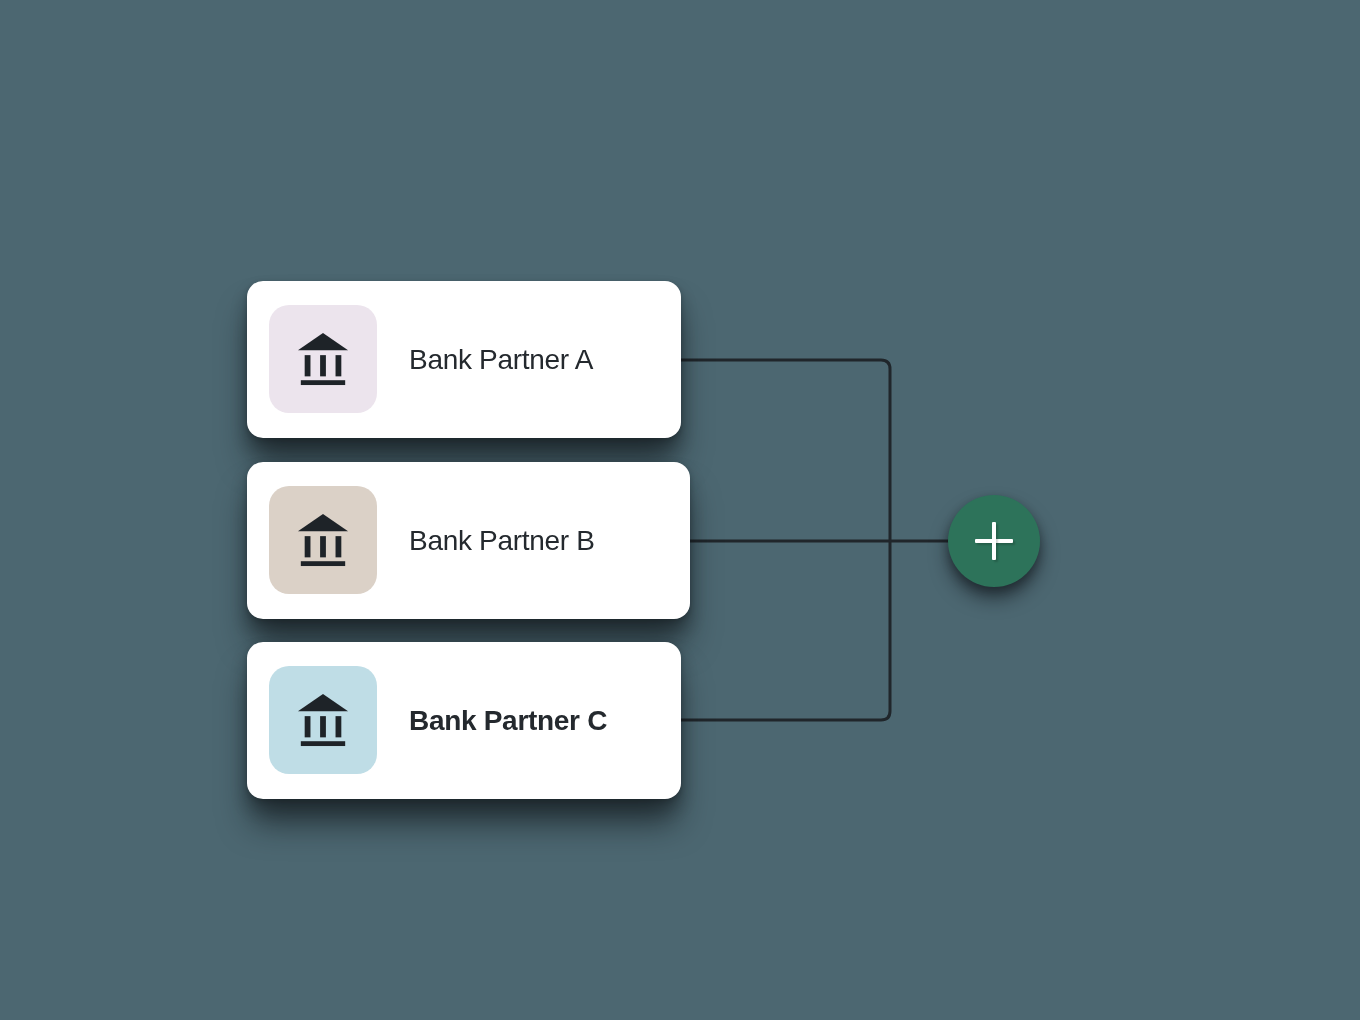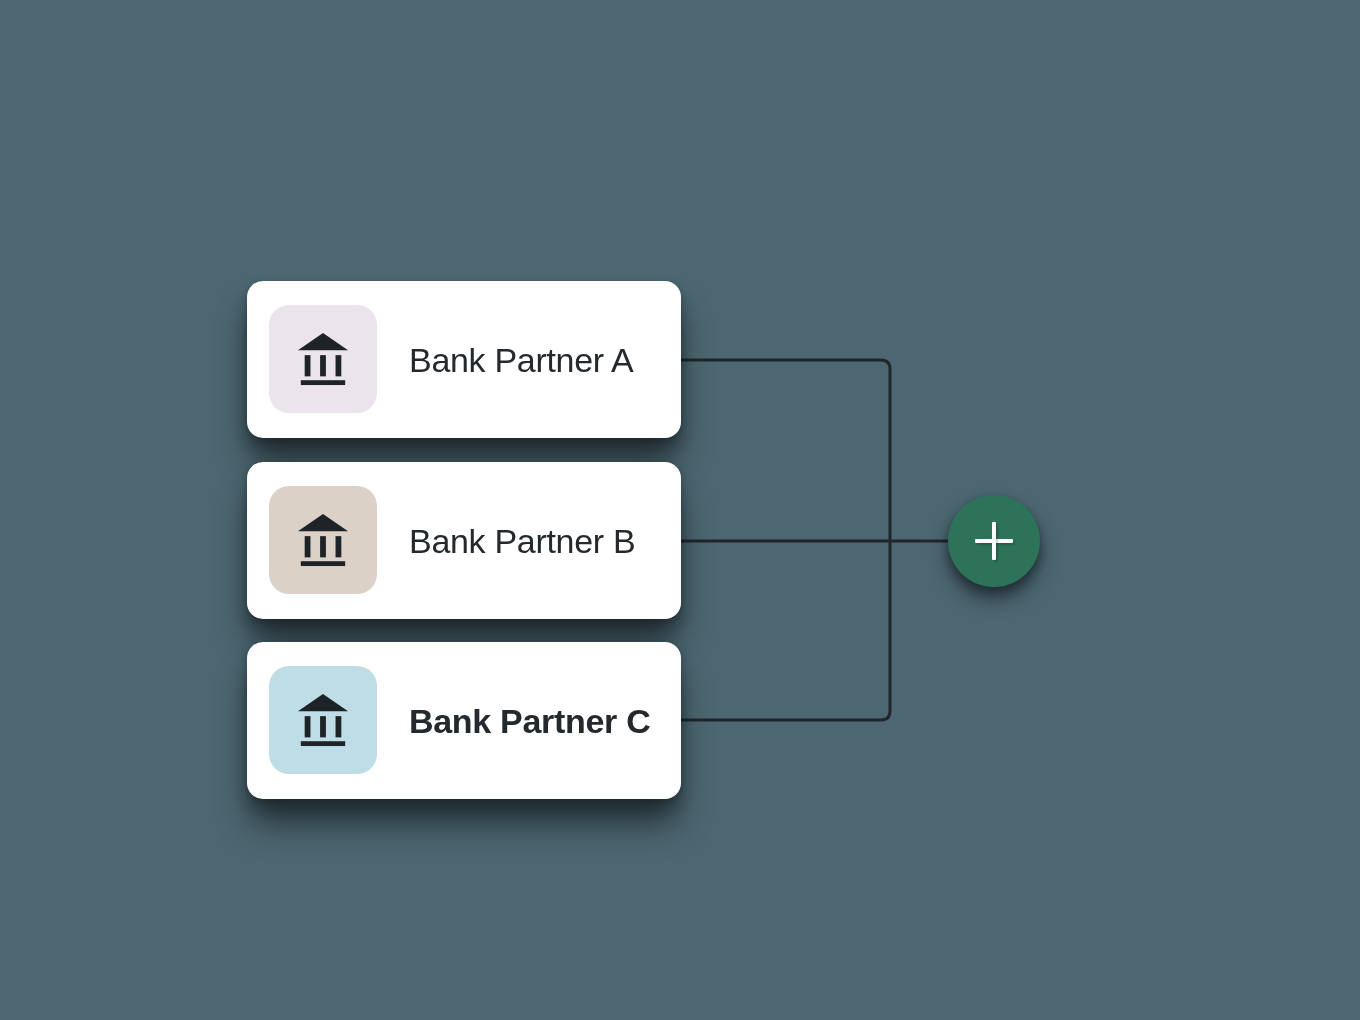--- a/index.html
+++ b/index.html
@@ -30,41 +30,41 @@
     background: #ffffff;
     border-radius: 16px;
     display: flex;
     align-items: center;
     box-shadow:
       0 28px 32px -4px rgba(14, 19, 23, 0.62),
       0 10px 16px rgba(14, 19, 23, 0.30),
       0 2px 5px rgba(14, 19, 23, 0.22);
   }
   .card-a { top: 281px; }
-  .card-b { top: 462px; }
+  .card-b { top: 462px; padding-left: 9px; }
   .card-c { top: 642px; font-weight: bold; }
   .icon-tile {
     position: absolute;
     left: 22px;
     top: 24px;
     width: 108px;
     height: 108px;
     border-radius: 20px;
     display: flex;
     align-items: center;
     justify-content: center;
   }
   .card-label {
     position: absolute;
     left: 162px;
     top: 0;
     height: 100%;
     display: flex;
     align-items: center;
-    font-size: 34px;
+    font-size: 28px;
     line-height: 1;
     color: #24292e;
     letter-spacing: -0.3px;
     white-space: nowrap;
   }
   .hub {
     position: absolute;
     left: 948px;
     top: 495px;
     width: 92px;

